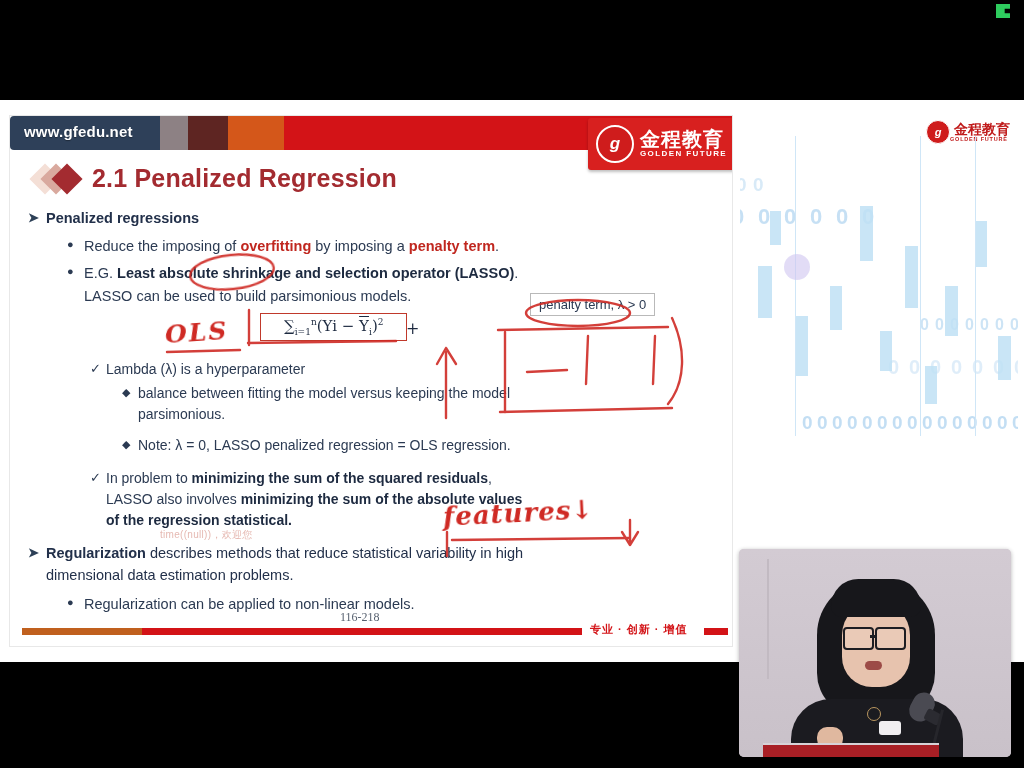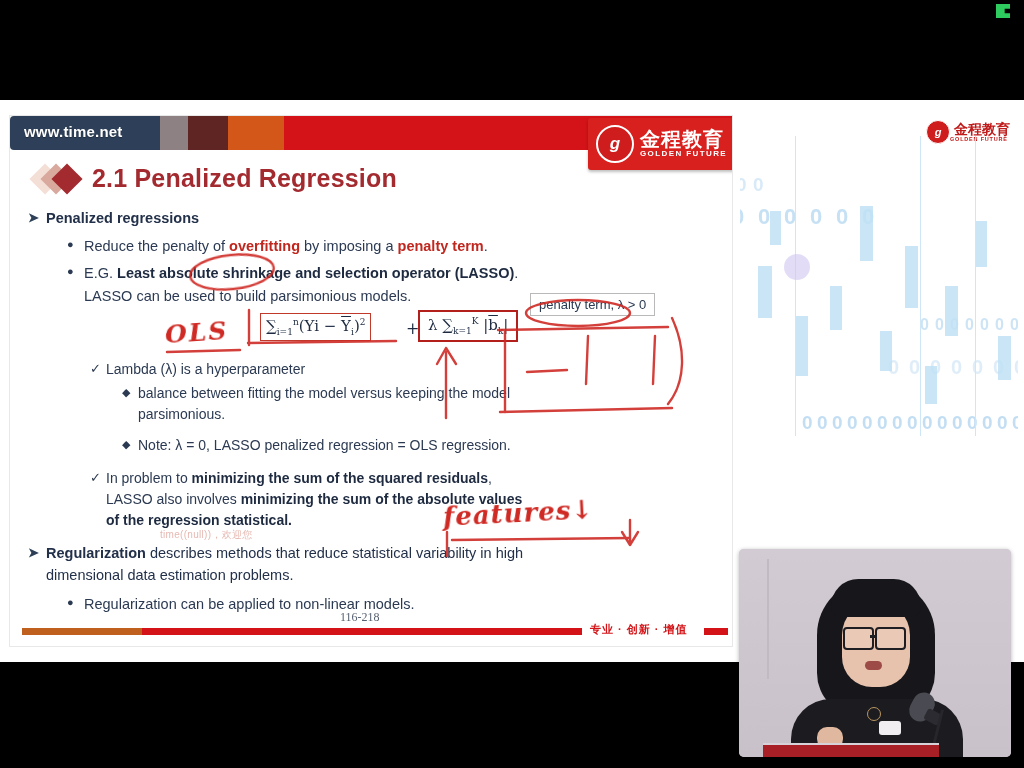--- a/index.html
+++ b/index.html
@@ -59,21 +59,21 @@
   .lvl2 b{color:#c0271f;}
   .lvl2 b.dk{color:#1d2a40;}
   .lvl3{position:relative;margin:4px 0 2px 96px;font-size:14px;color:#2b3a52;line-height:1.5;}
   .lvl3 .mk{position:absolute;left:-16px;top:0;color:#2b3a52;font-size:13px;}
   .lvl3 b{color:#1d2a40;}
   .lvl4{position:relative;margin:3px 0 2px 128px;font-size:14px;color:#2b3a52;line-height:1.5;}
   .lvl4 .mk{position:absolute;left:-16px;top:1px;color:#2b3a52;font-size:11px;}
 
   
   .formula-wrap{position:relative;margin:4px 0 2px 0;height:44px;}
-  .fbox{position:absolute;left:250px;top:2px;border:1.5px solid #c0392b;padding:3px 5px;
+  .fbox{position:absolute;left:250px;top:2px;border:1.5px solid #c0392b;padding:3px 23px;
         font-family:"DejaVu Serif",serif;font-size:15px;color:#1d2a40;background:#fff;white-space:nowrap;}
   .fbox sub,.fbox sup{font-size:9px;}
   .fbox2{position:absolute;left:408px;top:-1px;border:2px solid #b3201c;padding:4px 8px;
         font-family:"DejaVu Serif",serif;font-size:15px;color:#1d2a40;background:#fff;white-space:nowrap;}
   .fbox2 sub,.fbox2 sup{font-size:9px;}
   .plus{position:absolute;left:396px;top:8px;font-family:"DejaVu Serif",serif;font-size:16px;color:#1d2a40;}
 
   
   .callout{position:absolute;left:520px;top:-18px;border:1px solid #b9b9b9;background:#fff;
            padding:3px 8px;font-size:13px;color:#2b3a52;white-space:nowrap;}
@@ -145,21 +145,21 @@
   <div id="stage">
 
     <div id="slide">
 
       <div class="hdr">
         <div class="blk b1"></div>
         <div class="blk b2"></div>
         <div class="blk b3"></div>
         <div class="blk b4"></div>
         <div class="blk b5"></div>
-        <div class="url">www.time.net</div>
+        <div class="url">www.gfedu.net</div>
         <div class="logo">
           <div class="seal">g</div>
           <div class="txt">
             <div class="cn">金程教育</div>
             <div class="en">GOLDEN FUTURE</div>
           </div>
         </div>
       </div>
 
       <div class="title-row">
@@ -171,38 +171,35 @@
 
       <div class="body">
 
         <div class="lvl1">
           <span class="mk">➤</span>
           <span>Penalized regressions</span>
         </div>
 
         <div class="lvl2">
           <span class="mk">●</span>
-          <span>Reduce the penalty of </span><b>overfitting</b><span> by imposing a </span><b>penalty term</b><span>.</span>
+          <span>Reduce the imposing of </span><b>overfitting</b><span> by imposing a </span><b>penalty term</b><span>.</span>
         </div>
 
         <div class="lvl2">
           <span class="mk">●</span>
           <span>E.G. </span><b class="dk">Least absolute shrinkage and selection operator (LASSO)</b><span>.</span>
           <div>LASSO can be used to build parsimonious models.</div>
         </div>
 
         <div class="formula-wrap">
           <div class="callout">penalty term, λ &gt; 0</div>
           <div class="fbox">
             ∑<sub>i=1</sub><sup>n</sup>(Yi − <span style="text-decoration:overline">Y</span><sub>i</sub>)<sup>2</sup>
           </div>
           <div class="plus">+</div>
-          <div class="fbox2">
-            λ ∑<sub>k=1</sub><sup>K</sup> |<span style="text-decoration:overline">b</span><sub>k</sub>|
-          </div>
         </div>
 
         <div class="lvl3">
           <span class="mk">✓</span>
           <span>Lambda (λ) is a hyperparameter</span>
         </div>
 
         <div class="lvl4">
           <span class="mk">◆</span>
           <span>balance between fitting the model versus keeping the model</span>

